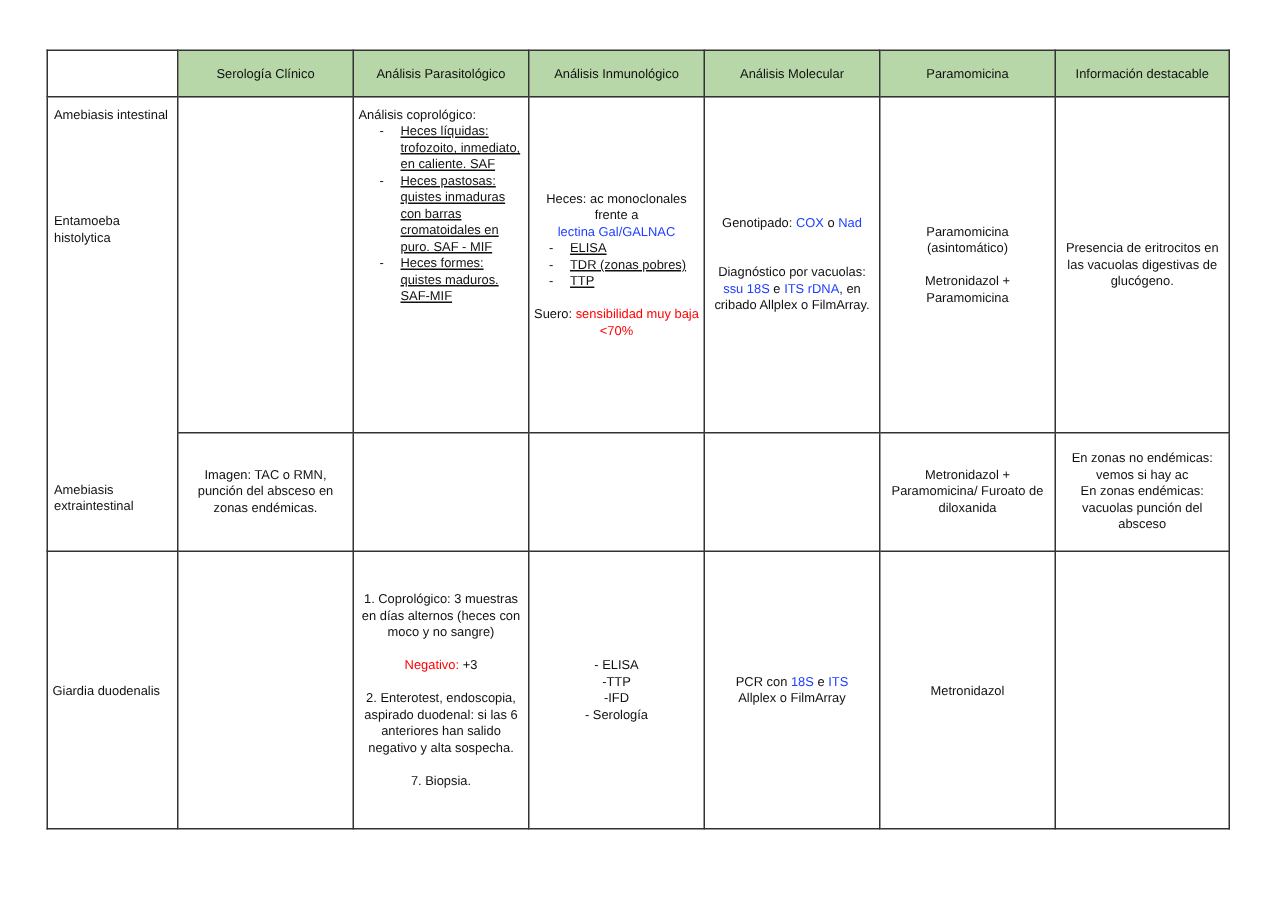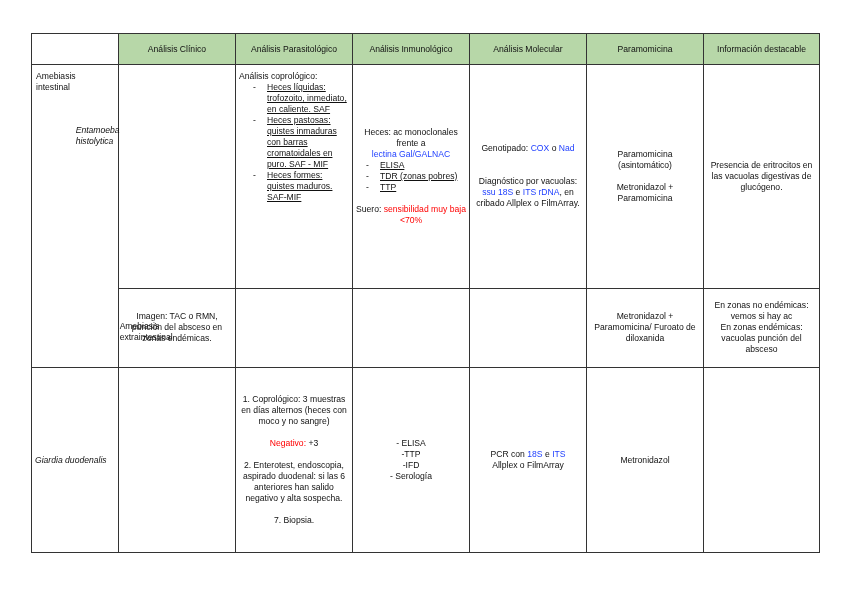--- a/index.html
+++ b/index.html
@@ -8,21 +8,21 @@
   table.main { position:absolute; left:31px; top:33px; border-collapse:collapse;
                table-layout:fixed; width:788px; }
   table.main td, table.main th { border:1.5px solid #333; padding:2px 3px;
                font-size:8.6px; line-height:11px; vertical-align:middle; }
   th { background:#b7d7a8; font-weight:normal; text-align:center; height:26px; }
   th.blank { background:#fff; }
   td.rowlabel { text-align:left; vertical-align:top; padding:6px 4px; }
   td.c { text-align:center; }
   .blue { color:#1f3fff; }
   .red { color:#ff0000; }
-  .ital { font-style:italic; }
+  .ital { }
   ul.dash { list-style:none; margin:0; padding:0 0 0 14px; text-align:left;text-decoration:underline; }
   ul.dash li { position:relative; padding-left:14px; }
   ul.dash li::before { content:"-"; position:absolute; left:0; }
   .gap { height:11px; }
 </style>
 </head>
 <body>
 
 <table class="main">
   <colgroup>
@@ -30,33 +30,33 @@
       <col style="width:117px">
       <col style="width:117px">
       <col style="width:117px">
     <col style="width:117px">
       <col style="width:117px">
       <col style="width:116px">
   </colgroup>
   <thead>
     <tr>
       <th class="blank"></th>
-      <th>Análisis Clínico</th>
+      <th>Serología Clínico</th>
       <th>Análisis Parasitológico</th>
       <th>Análisis Inmunológico</th>
       <th>Análisis Molecular</th>
       <th>Paramomicina</th>
       <th>Información destacable</th>
     </tr>
   </thead>
   <tbody>
 
     <tr style="height:223px">
       <td class="rowlabel" rowspan="2" style="vertical-align:top; padding:0 4px;">
-        <div style="height:302px; display:flex; ">
+        <div style="height:302px; display:flex; flex-direction:column;">
           <div style="padding-top:6px">Amebiasis intestinal</div>
           <div style="margin-top:60px" class="ital">Entamoeba histolytica</div>
           <div style="margin-top:auto; padding-bottom:24px">Amebiasis extraintestinal</div>
         </div>
       </td>
       <td></td>
       <td style="vertical-align:top; padding-top:6px;">
         <div class="c">Análisis coprológico:</div>
         <ul class="dash">
           <li>Heces líquidas: trofozoito, inmediato, en caliente. SAF</li>

